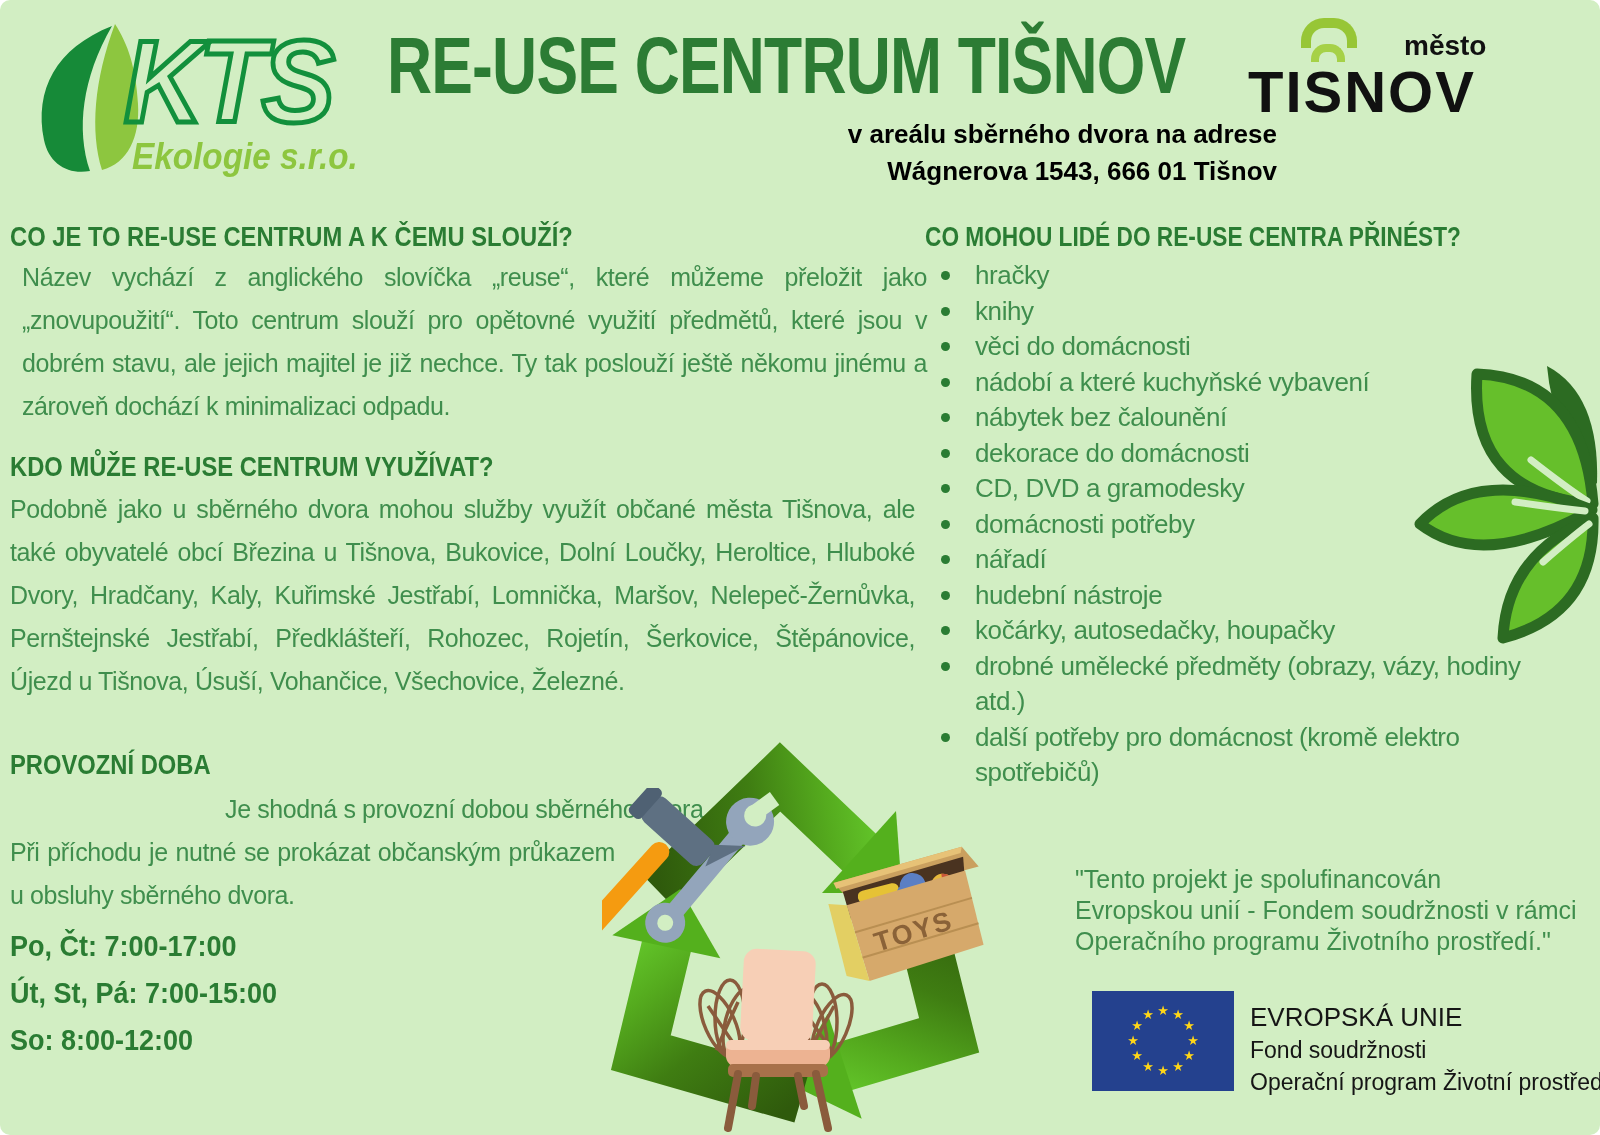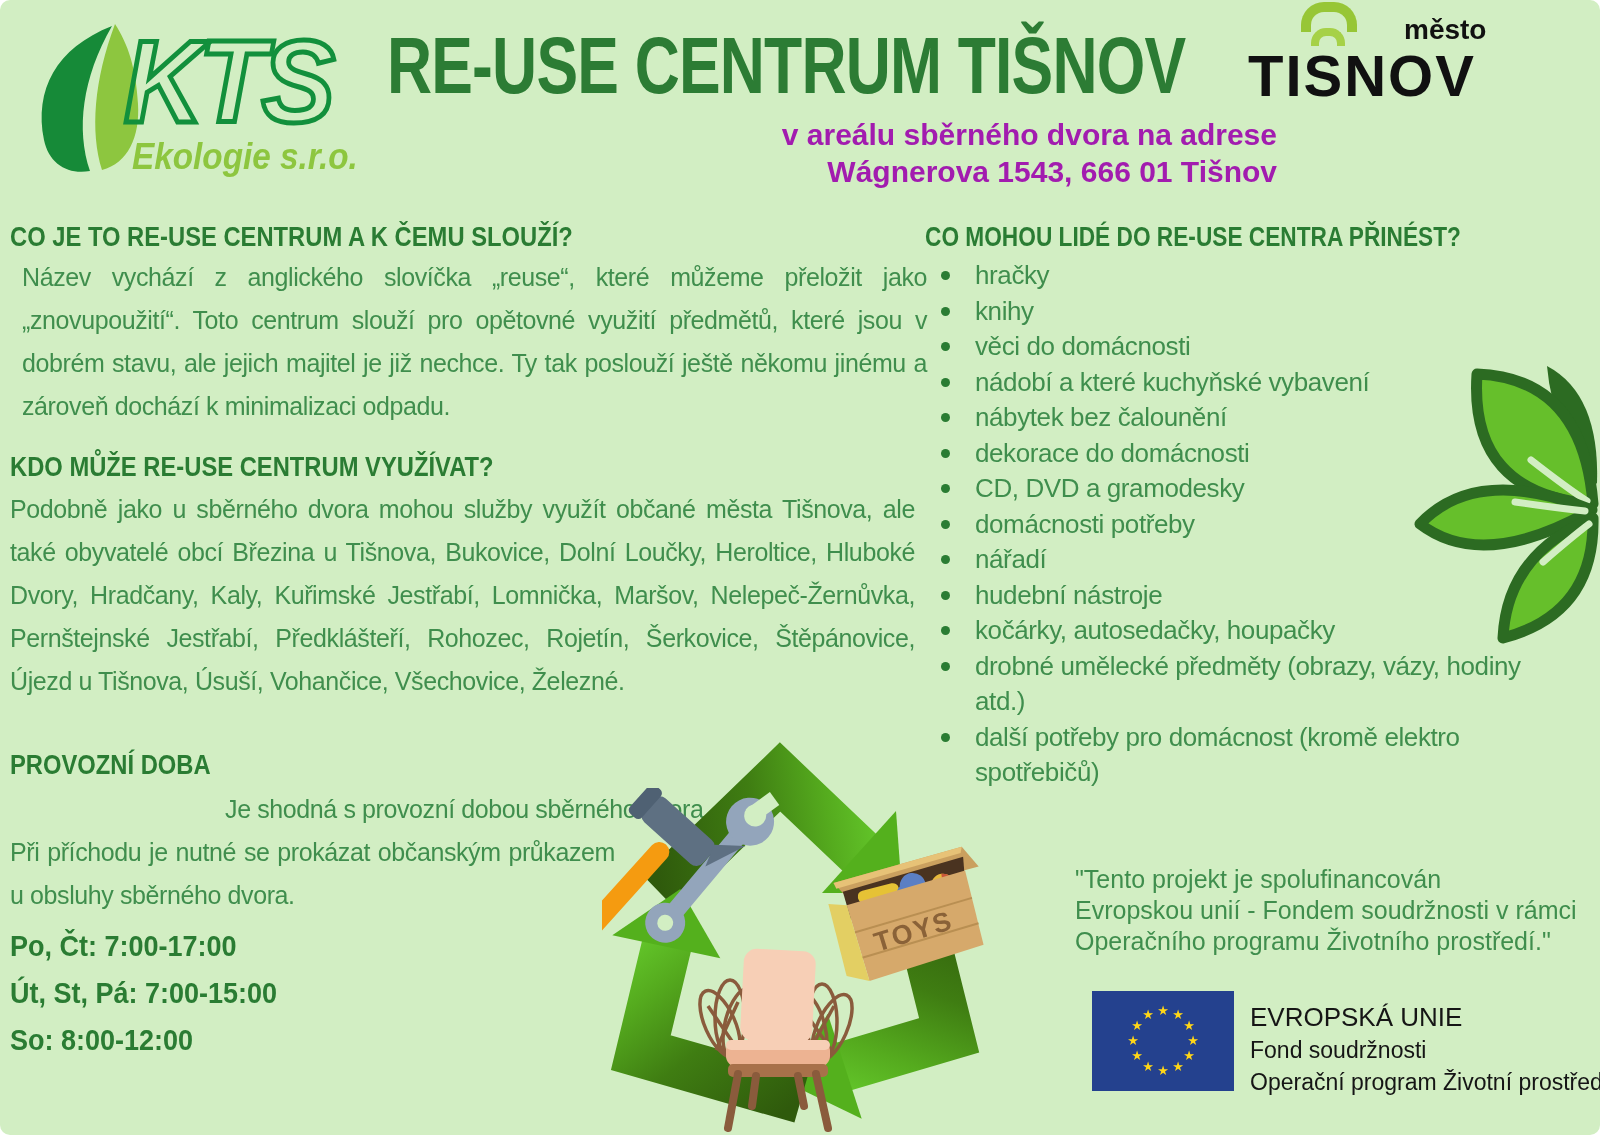--- a/index.html
+++ b/index.html
@@ -25,24 +25,24 @@
     position:absolute; left:104px; top:116px;
     font-size:37px; font-style:italic; font-weight:700; color:#8dc63f;
     transform:scaleX(0.9); transform-origin:left top; white-space:nowrap;
   }
   .title-block { left:277px; top:26px; width:1000px; text-align:right; }
   .main-title {
     font-size:80px; font-weight:700; line-height:1; color:#2c7c34;
     letter-spacing:-1px; transform:scaleX(0.78); transform-origin:center top;
     white-space:nowrap;
   }
-  .subtitle { font-size:30px; font-weight:700; color:#a21caf; line-height:37px; }
+  .subtitle { font-size:26px; font-weight:700; color:#000000; line-height:37px; }
   .subtitle.first { margin-top:10px; }
 
-  .tisnov-logo { left:1248px; top:14px; width:330px; height:120px; color:#111; }
+  .tisnov-logo { left:1248px; top:30px; width:330px; height:120px; color:#111; }
   .mesto-label { position:absolute; left:156px; top:0px; font-size:28px; font-weight:700; }
   .tisnov-row { position:absolute; left:0px; top:30px; display:flex;
     font-size:58px; font-weight:800; letter-spacing:2px; line-height:1.1; }
   .s-wrap { position:relative; }
   .arc-big {
     position:absolute; left:-3px; top:-42px; width:36px; height:20px;
     border:10px solid #97c636; border-bottom:none; border-radius:23px 23px 0 0;
   }
   .arc-small {
     position:absolute; left:7px; top:-16px; width:18px; height:10px;

